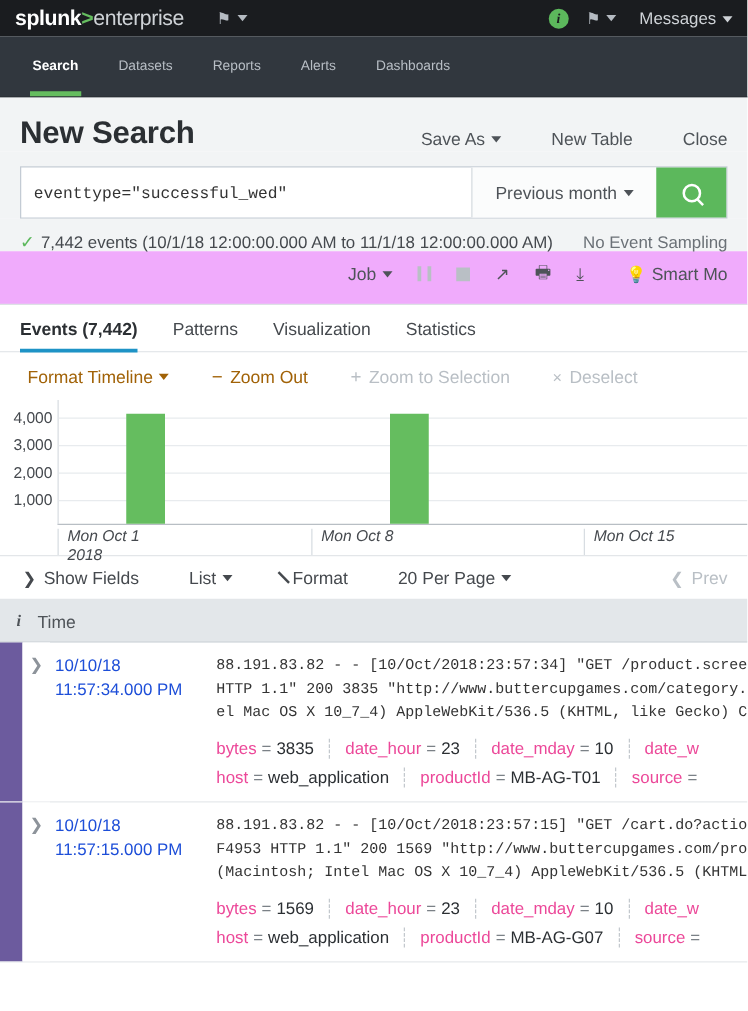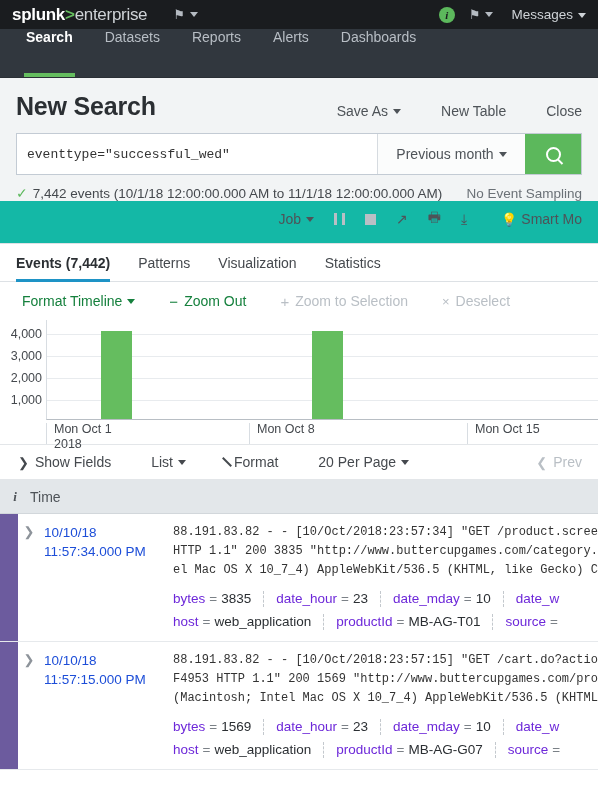--- a/index.html
+++ b/index.html
@@ -42,23 +42,23 @@
 
   
   .appnav {
     height: 49px;
     background: #31373e;
     display: flex; align-items: stretch;
     padding-left: 10px;
     border-bottom: 1px solid #2a2f35;
   }
   .navitem {
-    display: flex; 
+    display: flex; align-items: center;
     padding: 0 16px;
-    color: #b8bec5; font-size: 14px;
+    color: #b8bec5; font-size: 11px;
     position: relative; white-space: nowrap;
   }
   .navitem.active { color: #ffffff; font-weight: bold; }
   .navitem.active::after {
     content: ""; position: absolute;
     left: 14px; right: 14px; bottom: 0; height: 4px;
     background: #65bd5f;
   }
 
   
@@ -101,21 +101,21 @@
   .infobar {
     background: #f2f4f5; padding: 10px 16px 0 16px;
     display: flex; align-items: center; white-space: nowrap;
   }
   .checkmark { color: #5cb85c; font-size: 14px; margin-right: 5px; }
   .infotext { color: #45494e; font-size: 13.5px; }
   .infospacer { flex: 1; }
   .sampling { color: #6b7177; font-size: 13.5px; }
 
   .jobbar {
-    background: #14b8a6;
+    background: #f0abfc;
     padding: 6px 16px 12px 16px;
     display: flex; align-items: center; justify-content: flex-end;
     border-bottom: 1px solid #dde1e5;
   }
   .jobitem { color: #4e5358; font-size: 14px; margin-left: 20px; white-space: nowrap; display:flex; align-items:center; }
   .icn { font-size: 14px; color: #4e5358; }
   .pause-ic { display:inline-block; width:11px; height:12px; border-left:3.5px solid #b9bfc5; border-right:3.5px solid #b9bfc5; }
   .stop-ic { display:inline-block; width:11px; height:11px; background:#b9bfc5; }
   .bulb { color:#4e5358; font-size: 13px; margin-right: 4px; }
 
@@ -134,36 +134,36 @@
   .restab.active { font-weight: bold; color:#2b2f33; }
   .restab.active::after {
     content:""; position:absolute; left:0; right:14px; bottom:-1px; height:3px; background:#1e93c6;
   }
 
   
   .tltoolbar {
     display:flex; align-items:center; height:38px;
     padding-left:22px; background:#ffffff;
   }
-  .tlitem { color:#15803d; font-size:14px; margin-right:34px; white-space:nowrap; display:flex; align-items:center; }
+  .tlitem { color:#a16207; font-size:14px; margin-right:34px; white-space:nowrap; display:flex; align-items:center; }
   .tlitem.dim { color:#b9bfc5; }
   .minus { font-size:15px; margin-right:6px; }
   .plus { font-size:15px; margin-right:6px; }
   .xx { font-size:13px; margin-right:6px; }
 
   
   .chartbox { position: relative; height: 124px; background:#ffffff; margin: 0 0 0 0; }
   .yaxis { position:absolute; left:0; top:0; width:46px; height:100px; }
   .ylab { position:absolute; right:4px; font-size:12.5px; color:#45494e; transform: translateY(-50%); white-space:nowrap; }
   .plot { position:absolute; left:46px; right:0; top:0; height:100px; border-left:1px solid #d8dde2; border-bottom:1px solid #b8bec4; }
   .grid { position:absolute; left:0; right:0; height:1px; background:#e8ebee; }
   .bar { position:absolute; bottom:0; background:#65bd5f; }
   .xaxis { position:absolute; left:46px; right:0; top:101px; height:23px; }
   .xlab { position:absolute; top:2px; font-size:12.5px; color:#45494e; padding-left:7px; border-left:1px solid #d8dde2; height:21px; line-height:12px; white-space:nowrap; }
-  .xlab span { display:block; }
+  .xlab span { display:block;font-style:italic; }
   .xlab .yr { margin-top:3px; }
 
   
   .listctl {
     display:flex; align-items:center; height:36px;
     border-top:1px solid #e3e6e9; border-bottom:1px solid #e3e6e9;
     padding-left:18px; background:#ffffff;
   }
   .lcitem { color:#45494e; font-size:14px; margin-right:40px; white-space:nowrap; display:flex; align-items:center; }
   .lcspacer { flex:1; }
@@ -186,21 +186,21 @@
   .evtime { width:125px; flex:none; padding:9px 0 9px 4px; font-size:13.5px; color:#1d4ed8; line-height:19px; white-space:nowrap; }
   .evbody { flex:1; padding:9px 0 8px 8px; overflow:hidden; }
   .raw {
     font-family:"Liberation Mono", monospace;
     font-size:12px; color:#333; line-height:19px;
     white-space:nowrap; overflow:hidden;
   }
   .fields { margin-top:7px; }
   .frow { display:flex; align-items:center; white-space:nowrap; line-height:23px; }
   .fld { font-size:13.5px; display:flex; align-items:center; }
-  .fld .k { color:#6d28d9; }
+  .fld .k { color:#ec4899; }
   .fld .eq { color:#7b8187; margin:0 4px; }
   .fld .v { color:#2b2f33; }
   .fsep { width:1px; height:16px; border-left:1px dashed #c3c8cd; margin:0 12px; flex:none; }
 </style>
 </head>
 <body>
 
 <div class="app">
 
   <div class="brandbar">

